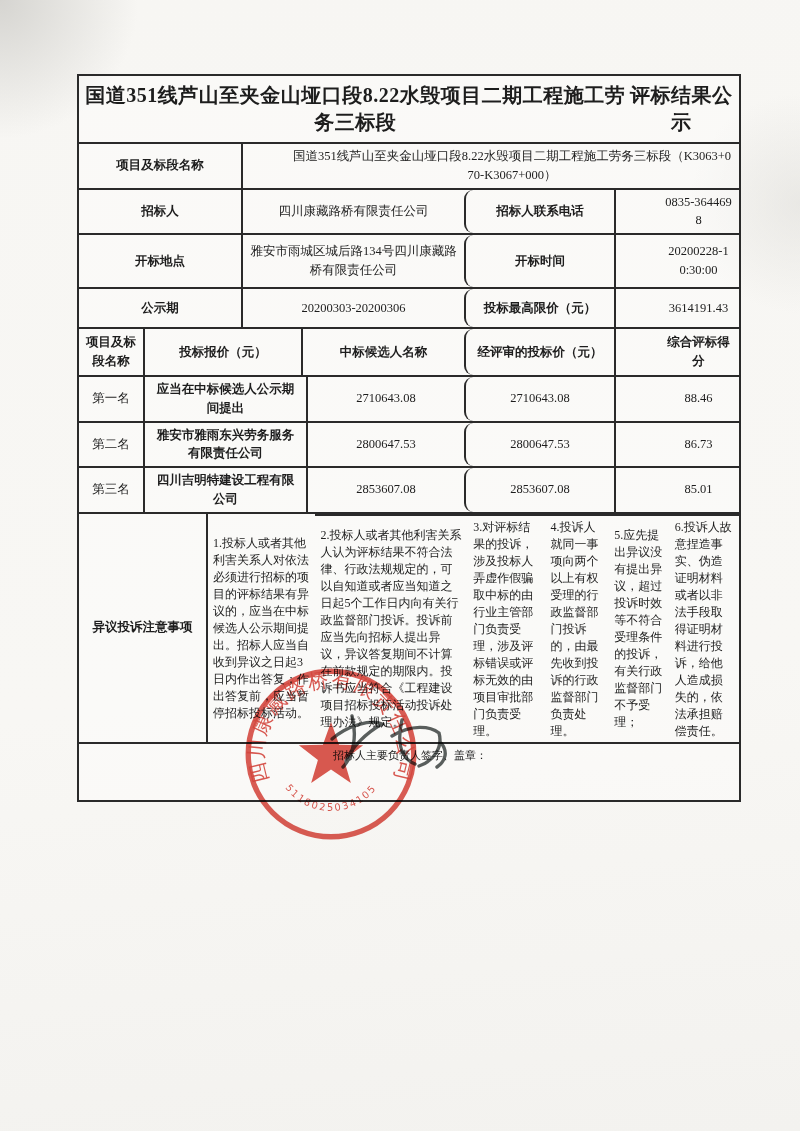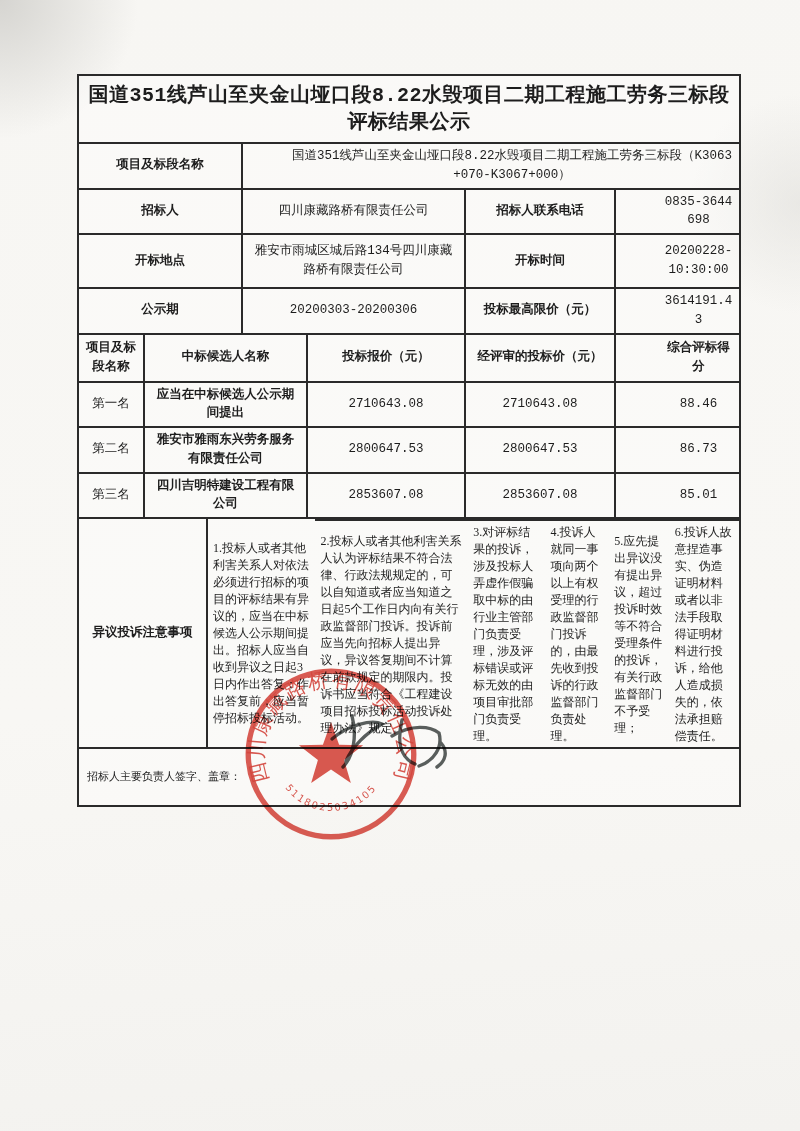--- a/index.html
+++ b/index.html
@@ -9,25 +9,25 @@
     background:
       radial-gradient(circle at 0% 0%, rgba(210,209,205,.9) 0, rgba(210,209,205,0) 10%),
       radial-gradient(circle at 100% 18%, rgba(222,221,217,.55) 0, rgba(222,221,217,0) 9%),
       linear-gradient(175deg,#f7f6f3 0%,#f8f7f4 60%,#f3f2ef 100%);
   }
   .doc-table{position:absolute;left:77px;top:74px;width:660px;border:2px solid #2a2a2a;background:rgba(255,255,255,.35);}
   .trow{display:flex;align-items:stretch;border-top:2px solid #2a2a2a;}
   .trow.first{border-top:none;}
   .cell{
     box-sizing:border-box;border-left:2px solid #2a2a2a;
-    display:flex;flex-direction:column;align-items:center;justify-content:center;
-    text-align:center;padding:3px 6px;font-size:12.5px;line-height:1.5;word-break:break-all;font-family:Liberation Mono, monospace;
+    display:flex;flex-direction:row;align-items:center;justify-content:center;
+    text-align:center;padding:3px 6px;font-size:12.5px;line-height:1.5;word-break:break-all;
   }
   .cell.cfirst{border-left:none;}
-  .w64{flex:0 0 64px;}  .w127{flex:0 0 127px;} .w150{flex:0 0 150px;}
+  .w64{flex:0 0 64px;}  .w127{flex:0 0 127px;} .w150{flex:0 0 150px;border-radius:9px;}
   .w158{flex:0 0 158px;} .w162{flex:0 0 162px;} .w163{flex:0 0 163px;}
   .w223{flex:0 0 223px;} .fill{flex:1 1 0;padding-left:48px;}
   .title-cell{font-weight:bold;font-size:20px;line-height:27px;letter-spacing:.5px;padding:6px 4px;}
   .bold{font-weight:bold;}
   .notice-content{display:flex;flex-direction:row;flex:1 1 0;border-left:2px solid #2a2a2a;box-sizing:border-box;}
   .notice-item{
     box-sizing:border-box;border-top:2px solid #2a2a2a;padding:3px 6px 2px 5px;
     font-size:12px;line-height:1.42;text-align:left;word-break:break-all;
     display:flex;align-items:center;
   }
@@ -71,22 +71,22 @@
 
     <div class="trow" style="min-height:38px">
       <div class="cell cfirst w162 bold">公示期</div>
       <div class="cell w223">20200303-20200306</div>
       <div class="cell w150 bold">投标最高限价（元）</div>
       <div class="cell fill">3614191.43</div>
     </div>
 
     <div class="trow" style="min-height:46px">
       <div class="cell cfirst w64 bold">项目及标段名称</div>
+      <div class="cell w158 bold">投标报价（元）</div>
       <div class="cell w163 bold">中标候选人名称</div>
-      <div class="cell w158 bold">投标报价（元）</div>
       <div class="cell w150 bold">经评审的投标价（元）</div>
       <div class="cell fill bold">综合评标得分</div>
     </div>
 
     <div class="trow" style="min-height:42px">
       <div class="cell cfirst w64">第一名</div>
       <div class="cell w163 bold">应当在中标候选人公示期间提出</div>
       <div class="cell w158">2710643.08</div>
       <div class="cell w150">2710643.08</div>
       <div class="cell fill">88.46</div>

